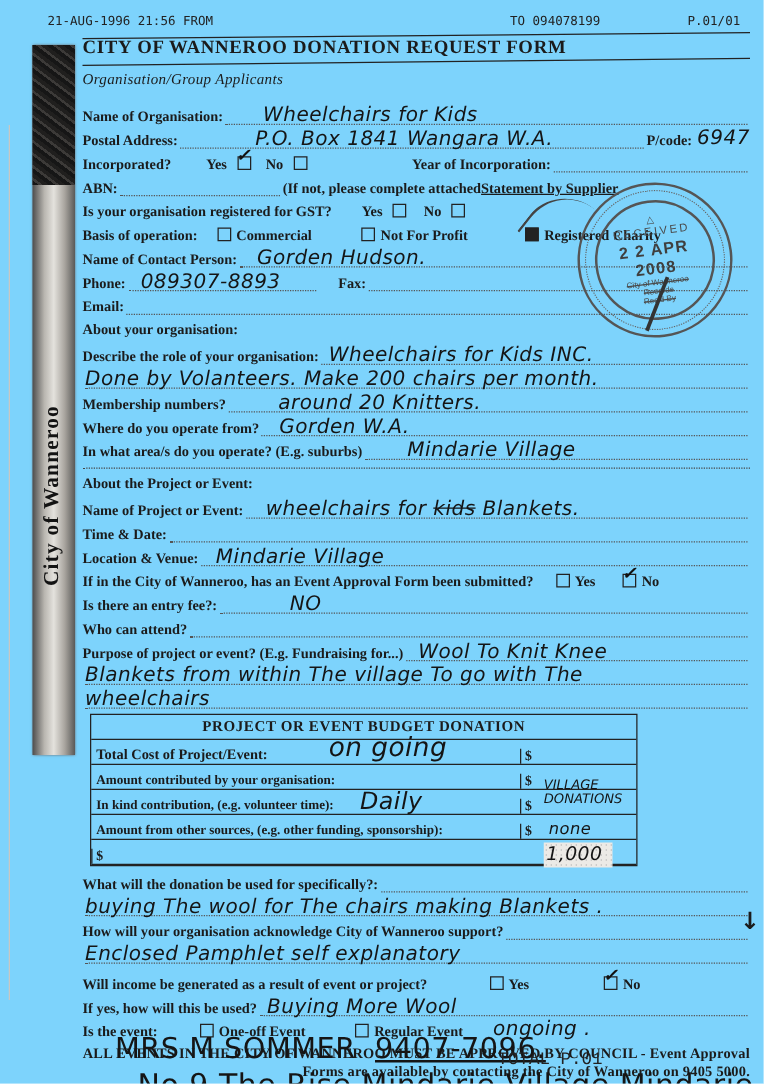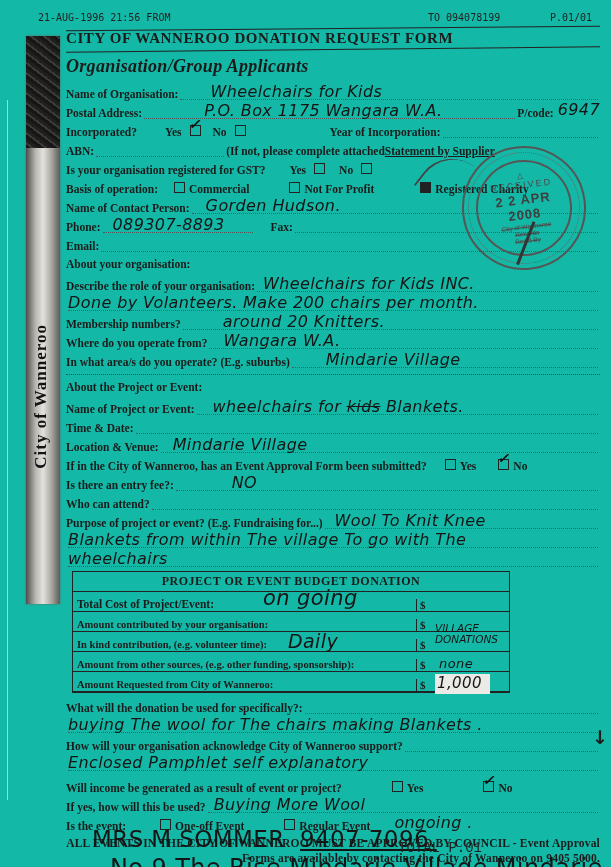--- a/index.html
+++ b/index.html
@@ -1,16 +1,16 @@
 <!DOCTYPE html>
 <html><head>
 <meta charset="utf-8">
 <style>
   html,body{margin:0;padding:0;background:#fff;}
-  #page{position:relative;width:611px;height:867px;background:#14b8a6;overflow:hidden;
+  #page{position:relative;width:611px;height:867px;background:#7dd3fc;overflow:hidden;
         font-family:"Liberation Serif",serif;color:#1b1b1b;}
   
   .faxline{position:absolute;top:12px;left:0;width:100%;height:14px;
            font-family:"DejaVu Sans Mono",monospace;font-size:10px;color:#222;}
   .faxline .fl{position:absolute;white-space:nowrap;}
   
   #strip{position:absolute;left:26px;top:36px;width:34px;height:568px;
          background:linear-gradient(90deg,#4d4d4d 0%,#b9b6b0 28%,#e4e2dd 50%,#a8a49e 76%,#5a5a58 100%);
          box-shadow:0 0 2px #666;}
   #strip .striptop{position:absolute;top:0;left:0;width:100%;height:112px;
@@ -18,21 +18,21 @@
   #strip .vtext{position:absolute;left:5px;top:288px;writing-mode:vertical-rl;transform:rotate(180deg);
          font-weight:bold;font-size:17px;letter-spacing:1px;color:#131313;white-space:nowrap;}
   .edgeline{position:absolute;left:7px;top:100px;width:1px;height:700px;background:#c9c7c2;}
   
   #titleblock{position:absolute;left:66px;top:28px;width:534px;text-align:left;}
   .rule{height:0;border-top:1.6px solid #222;}
   .rule.r1{transform:rotate(-0.5deg);margin-bottom:1px;}
   .rule.r2{transform:rotate(-0.6deg);margin-top:1px;}
   #title{font-weight:bold;font-size:15px;letter-spacing:0.6px;font-variant:small-caps;
          text-transform:none;padding:0 0 1px 0;}
-  #subtitle{margin-top:6px;font-weight:bold;font-style:italic;font-size:18px;letter-spacing:0.3px;}
+  #subtitle{margin-top:6px;font-weight:normal;font-style:italic;font-size:12px;letter-spacing:0.3px;}
   
   #content{position:absolute;left:66px;top:82px;width:534px;font-size:11.5px;}
   .line{display:flex;align-items:flex-end;height:18px;margin-bottom:1px;white-space:nowrap;}
   .lbl{font-weight:bold;font-size:11.5px;}
   .lbl.norm{font-weight:600;}
   .blank{flex:1 1 auto;border-bottom:1.2px dotted #555;margin:0 2px;position:relative;height:14px;}
   .blank .hand{position:absolute;bottom:-2px;left:8px;}
   .hand{font-family:"DejaVu Sans",sans-serif;font-style:italic;color:#151515;font-size:15px;
         letter-spacing:0.4px;white-space:nowrap;}
   .hand.big{font-size:16px;}
@@ -95,21 +95,21 @@
   #foot .total{position:absolute;right:38px;top:20px;font-family:Liberation Mono, monospace;
         font-size:14px;color:#222;}
 </style>
 </head>
 <body>
 
 <div id="page">
 
   <div class="faxline">
     <span class="fl" style="left:38px">21-AUG-1996  21:56   FROM</span>
-    <span class="fl" style="left:428px">TO  094078199</span>
+    <span class="fl" style="left:408px">TO  094078199</span>
     <span class="fl" style="left:550px">P.01/01</span>
   </div>
 
   <div id="strip">
     <div class="striptop"></div>
     <div class="vtext">City of Wanneroo</div>
   </div>
   <div class="edgeline"></div>
 
   <div id="titleblock">
@@ -139,21 +139,21 @@
     <div class="line">
       <span class="lbl">Name of Organisation:</span>
       <span class="blank">
         <span class="hand big" style="left:30px">Wheelchairs  for  Kids</span>
       </span>
     </div>
 
     <div class="line">
       <span class="lbl">Postal Address:</span>
       <span class="blank">
-        <span class="hand big" style="left:60px">P.O. Box 1175 Wangara W.A.</span>
+        <span class="hand big" style="left:60px">P.O. Box 1841 Wangara W.A.</span>
       </span>
       <span class="lbl">P/code:</span>
       <span class="hand big" style="margin-left:4px">6947</span>
     </div>
 
     <div class="line">
       <span class="lbl">Incorporated?</span>
       <span class="lbl norm" style="margin-left:28px">Yes</span>
       <span class="cb">
           <i class="tick">✓</i>
@@ -227,21 +227,21 @@
     <div class="line">
       <span class="lbl norm">Membership numbers?</span>
       <span class="blank">
         <span class="hand big" style="left:40px">around 20 Knitters.</span>
       </span>
     </div>
 
     <div class="line">
       <span class="lbl norm">Where do you operate from?</span>
       <span class="blank">
-        <span class="hand big" style="left:14px">Wangara   W.A.</span>
+        <span class="hand big" style="left:14px">Gorden   W.A.</span>
       </span>
     </div>
 
     <div class="line">
       <span class="lbl norm">In what area/s do you operate? (E.g. suburbs)</span>
       <span class="blank">
         <span class="hand big" style="left:34px">Mindarie Village</span>
       </span>
     </div>
 
@@ -319,21 +319,20 @@
       </div>
       <div class="brow">
         <span class="bl">In kind contribution, (e.g. volunteer time):</span>
         <span class="ba"><span>$</span></span>
       </div>
       <div class="brow">
         <span class="bl">Amount from other sources, (e.g. other funding, sponsorship):</span>
         <span class="ba"><span>$</span></span>
       </div>
       <div class="brow">
-        <span class="bl">Amount Requested from City of Wanneroo:</span>
         <span class="ba"><span>$</span></span>
       </div>
       <span class="hand tablehand" id="bg-ongoing">on going</span>
       <span class="hand tablehand" id="bg-daily">Daily</span>
       <span class="hand tablehand" id="bg-village"><span>Village</span><br><span>Donations</span></span>
       <span class="hand tablehand" id="bg-none">none</span>
       <span class="hand tablehand" id="bg-amount">1,000</span>
     </div>
 
     <div class="line">

